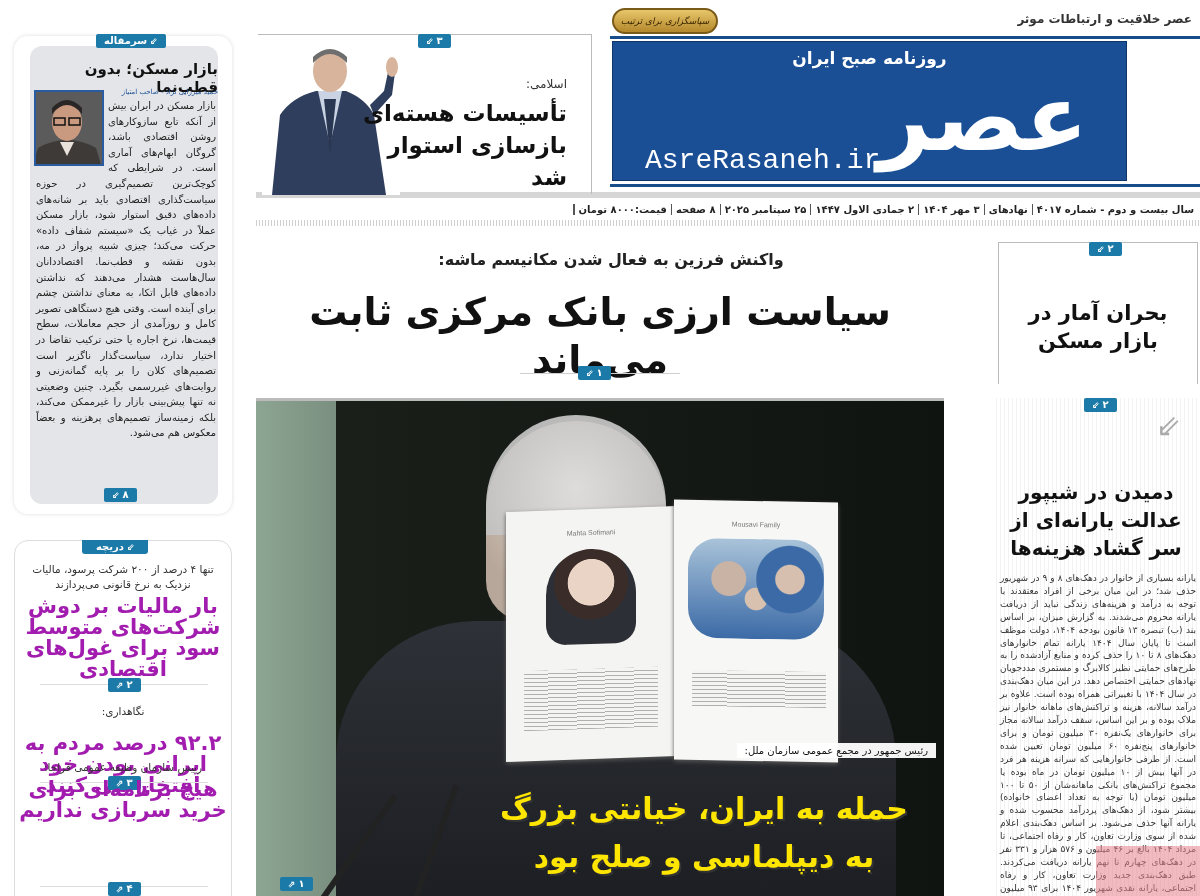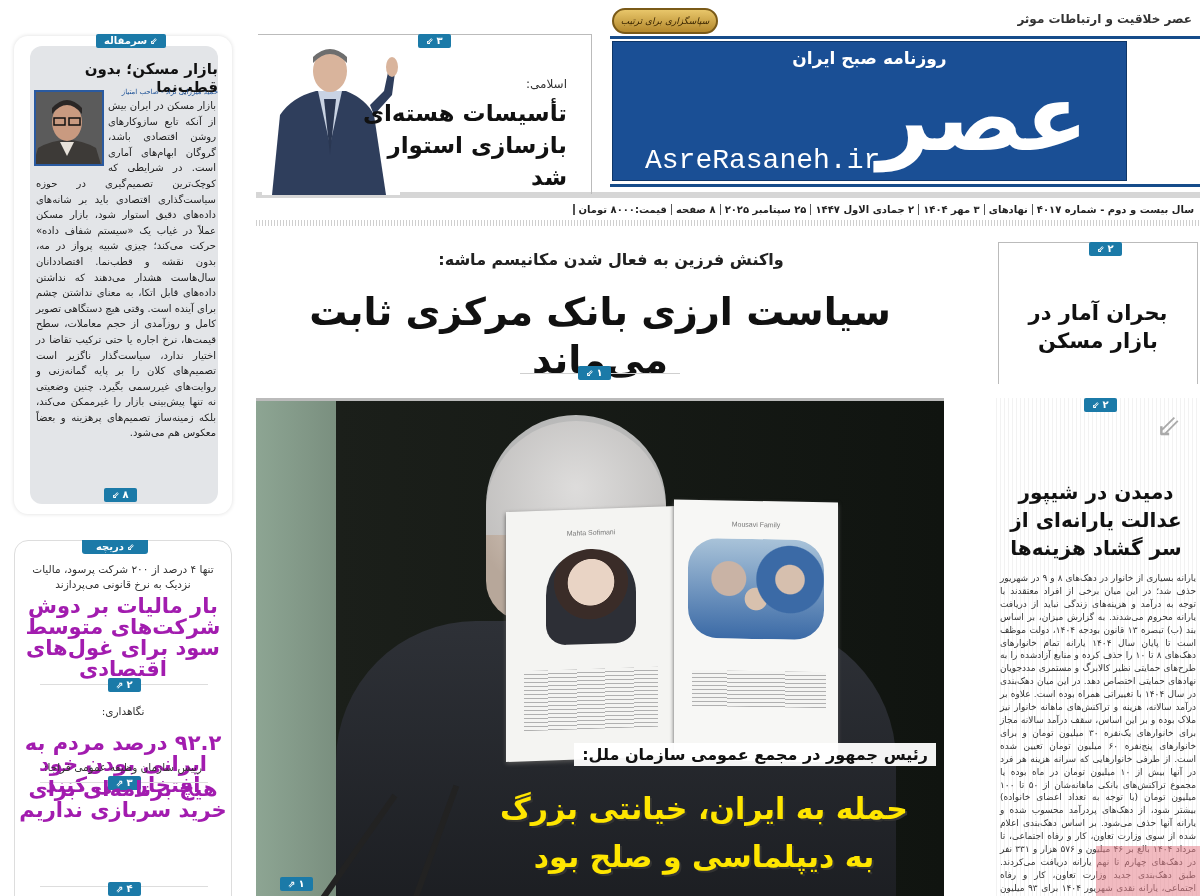--- a/index.html
+++ b/index.html
@@ -86,21 +86,21 @@
   .photo-main .mic2 { position: absolute; left: 170px; top: 380px; width: 6px; height: 160px; background: #222; transform: rotate(20deg); }
 
   .booklet { position: absolute; left: 250px; top: 100px; width: 330px; height: 260px; }
   .page-l { position: absolute; left: 0; top: 8px; width: 170px; height: 250px; background: #f4f4f2; transform: skewY(-2deg); box-shadow: 0 2px 4px #555; }
   .page-r { position: absolute; left: 168px; top: 0; width: 164px; height: 260px; background: #f7f7f5; transform: skewY(1deg); box-shadow: 0 2px 4px #555; }
   .page-label { position: absolute; top: 20px; width: 100%; text-align: center; font-size: 7px; color: #777; direction: ltr; font-family: "Liberation Sans", sans-serif; }
   .portrait-boy { position: absolute; left: 40px; top: 40px; width: 90px; height: 95px; border-radius: 45px 45px 20px 20px; background: radial-gradient(circle at 50% 35%, #e9d4c5 0 30%, #3a2c28 31% 48%, #2d2f36 49%); }
   .portrait-fam { position: absolute; left: 14px; top: 38px; width: 136px; height: 100px; border-radius: 30px; background: radial-gradient(circle at 30% 40%, #c9b3a5 0 15%, transparent 16%), radial-gradient(circle at 75% 40%, #d6bfae 0 12%, #3b6aa6 13% 28%, transparent 29%), radial-gradient(circle at 50% 60%, #d8c1ae 0 12%, transparent 13%), linear-gradient(#a9c3d9, #3b6aa6); }
   .page-text { position: absolute; left: 18px; width: 134px; height: 60px; background: repeating-linear-gradient(#f4f4f2 0 3px, #b0b0b0 3px 4px); }
 
-  .caption-kicker { position: absolute; right: 8px; top: 342px; background: rgba(255,255,255,.95); padding: 2px 8px; font-size: 16px; font-weight: bold; color: #111; }
+  .caption-kicker { position: absolute; right: 8px; top: 342px; background: rgba(255,255,255,.95); padding: 2px 8px; font-size: 10px; font-weight: normal; color: #111; }
   .caption-title { position: absolute; right: 30px; top: 384px; width: 420px; text-align: center; font-size: 30px; font-weight: bold; line-height: 48px; color: #ffe600; text-shadow: 2px 2px 0 #333; }
   .photo-badge { position: absolute; left: 24px; top: 476px; }
 
   
   .rc1 { left: 998px; top: 242px; width: 200px; height: 142px; border-top: 1px solid #bbb; border-left: 1px solid #bbb; border-right: 1px solid #bbb; }
   .rc1 .badge { position: absolute; left: 90px; top: -1px; }
   .rc-kicker { font-size: 10.5px; color: #444; line-height: 15px; text-align: center; }
   .rc-title { font-weight: bold; text-align: center; color: #111; }
   .rc1 .rc-kicker { position: absolute; top: 26px; left: 4px; right: 4px; }
   .rc1 .rc-title { position: absolute; top: 56px; left: 4px; right: 4px; font-size: 21px; line-height: 28px; }

